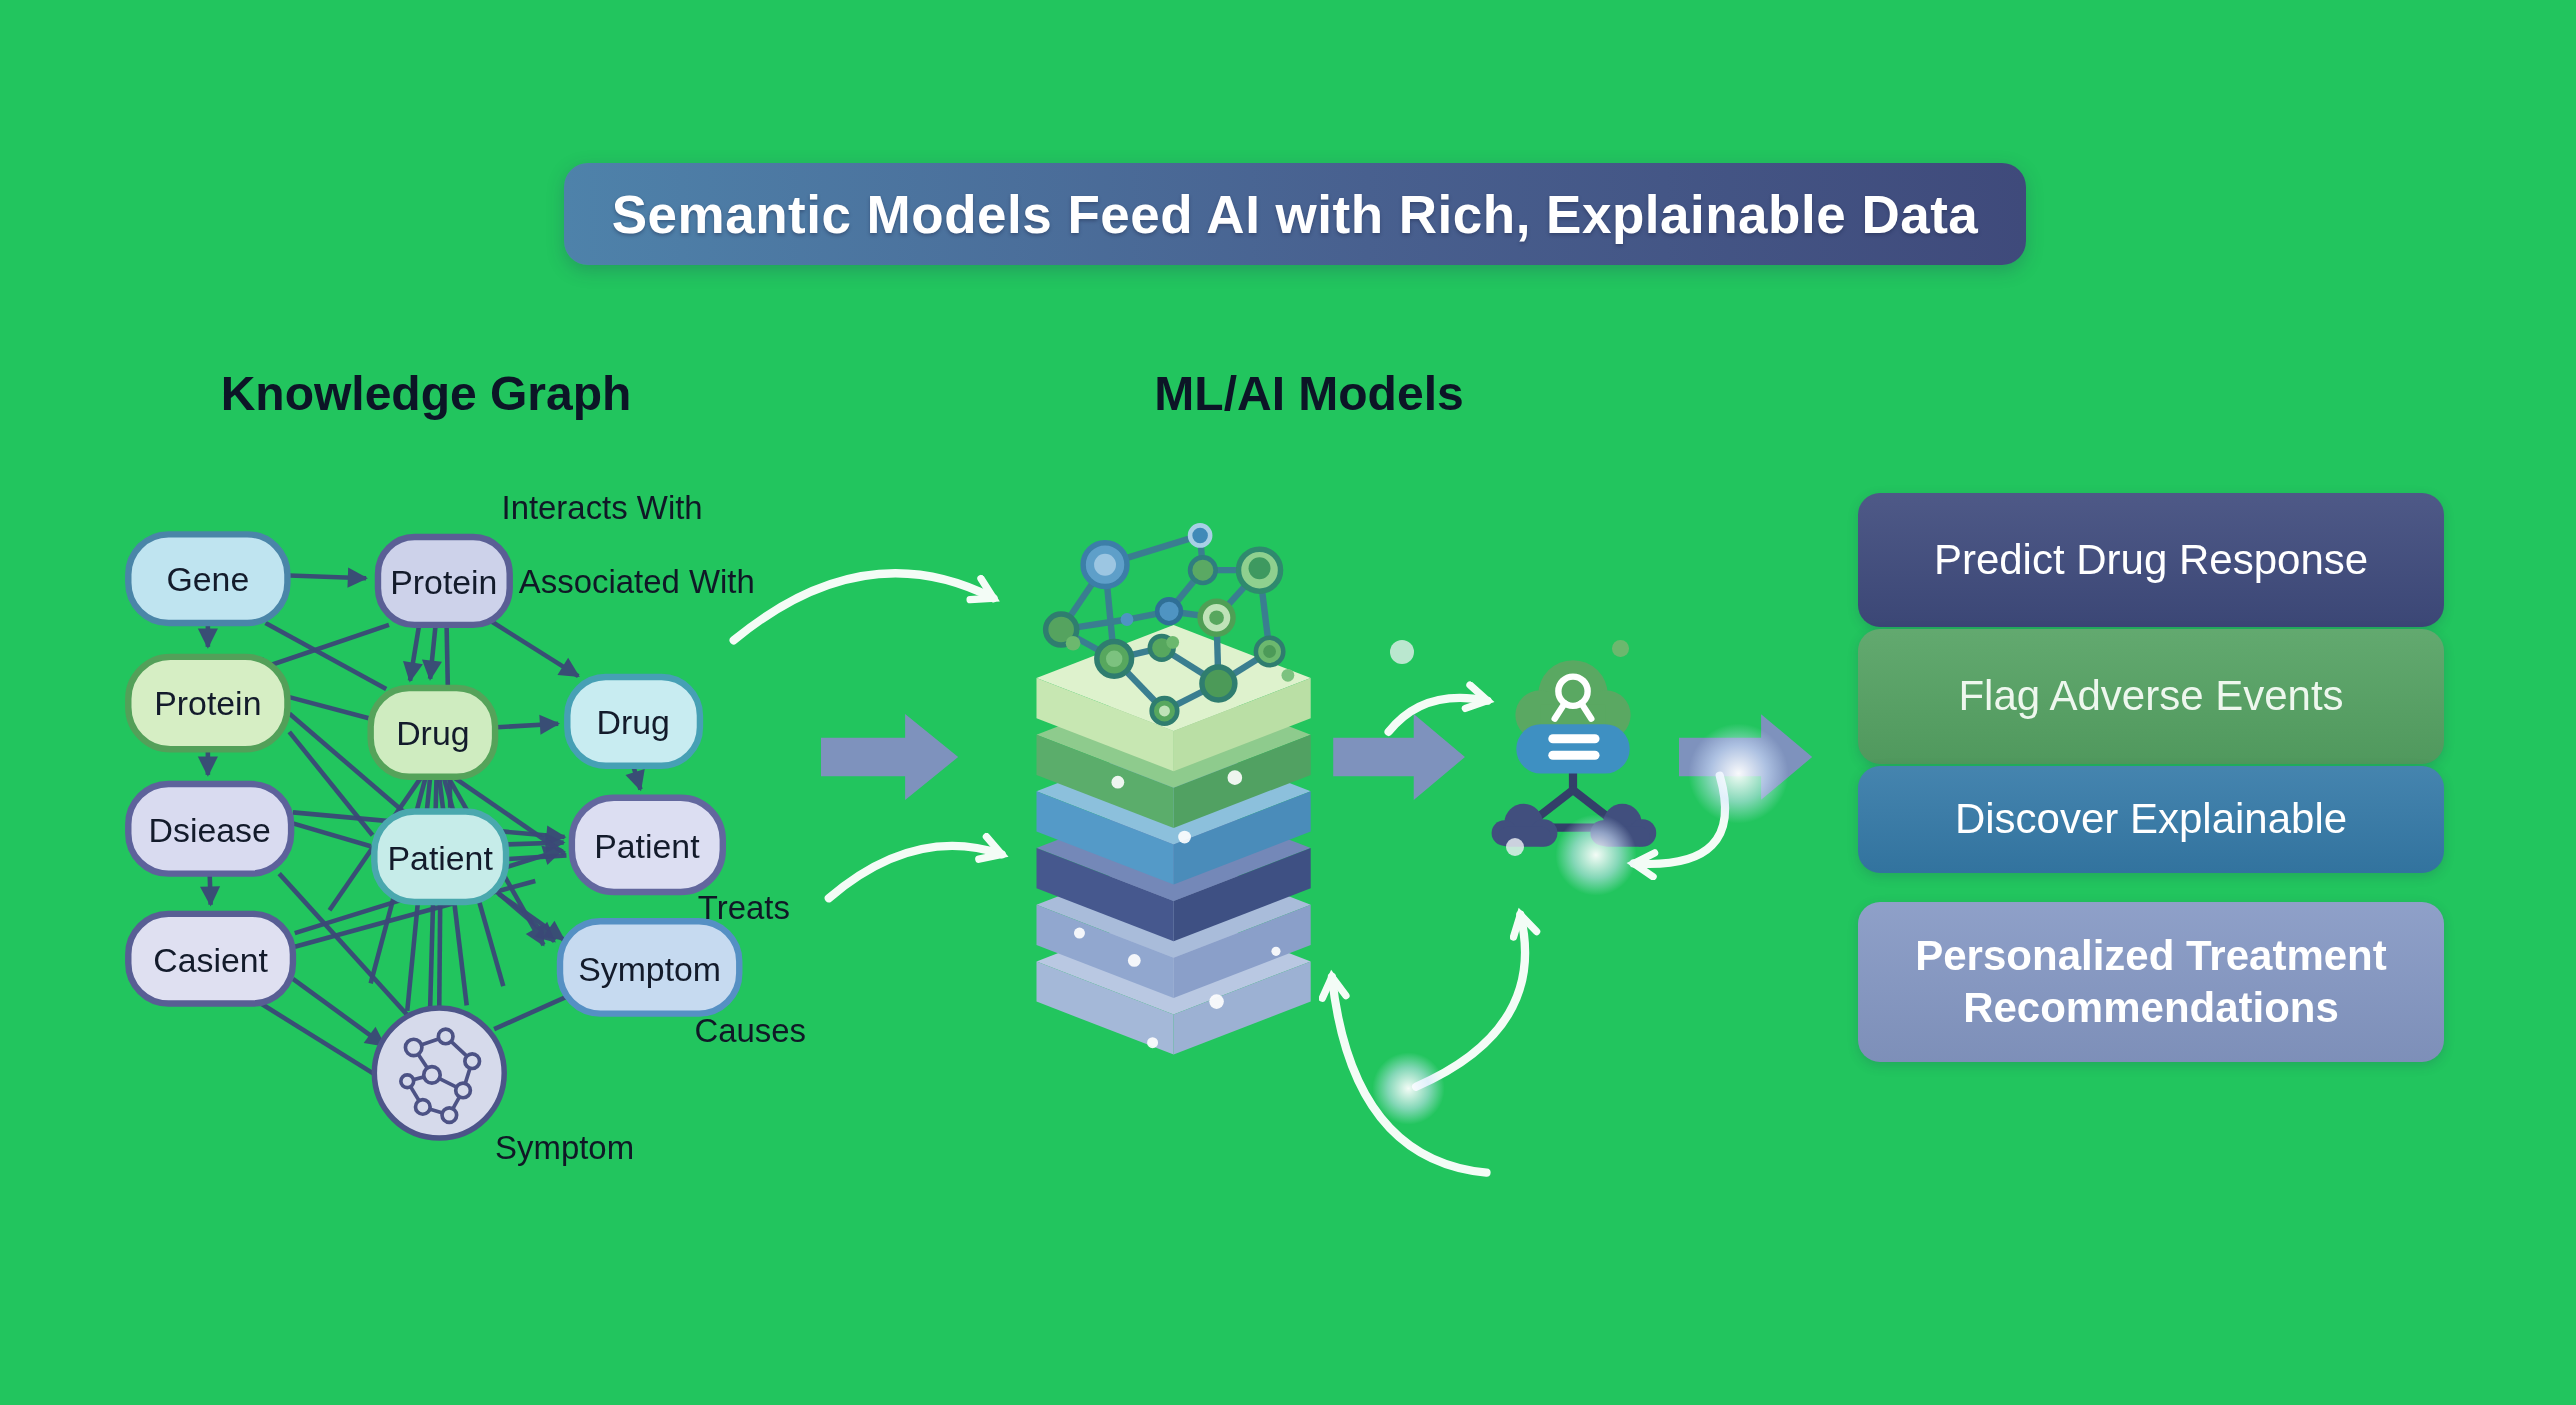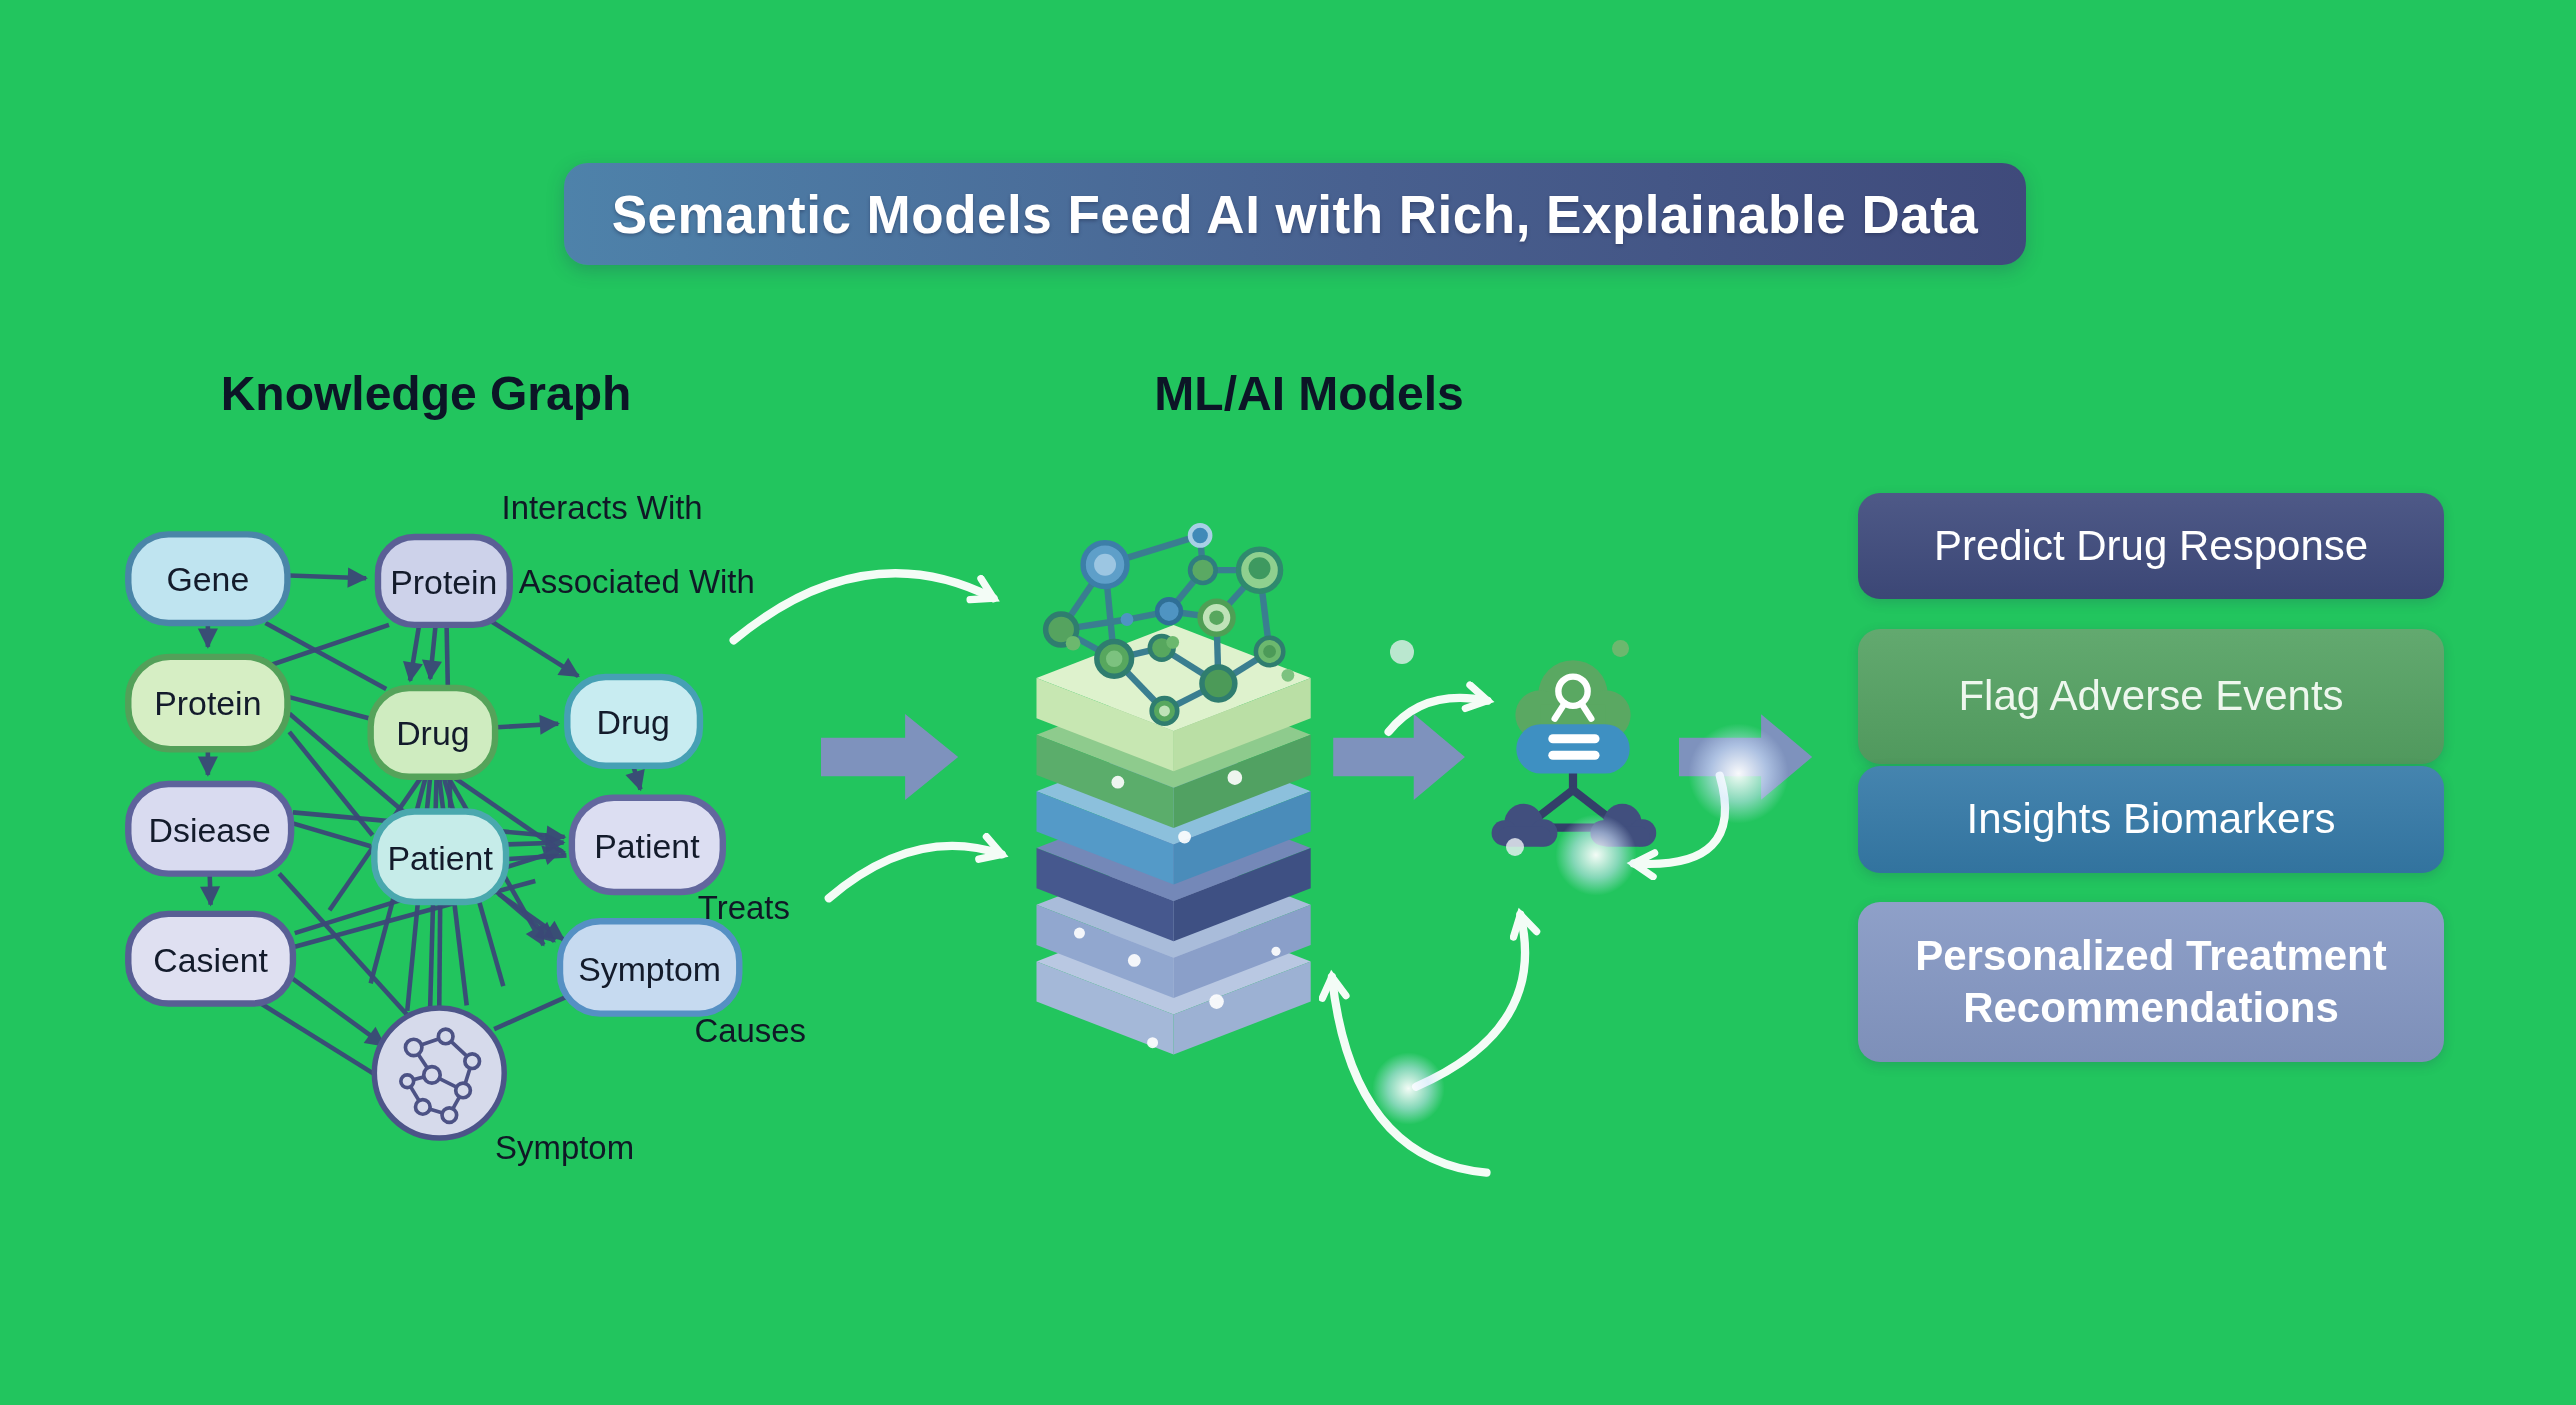--- a/index.html
+++ b/index.html
@@ -26,21 +26,21 @@
     font-size:48px;font-weight:700;color:#0c1526;white-space:nowrap;
   }
   
   .pill{
     position:absolute;left:1858px;width:586px;border-radius:22px;
     display:flex;align-items:center;justify-content:center;text-align:center;
     color:#ffffff;font-size:42px;line-height:1.25;
     background-image:linear-gradient(180deg,rgba(255,255,255,.08),rgba(0,0,0,.06));
     box-shadow:0 3.7px 11px rgba(40,50,90,.18);
   }
-  .pill-1{top:493px;height:106px;background-color:#3f4b7d;}
+  .pill-1{top:493px;height:134px;background-color:#3f4b7d;}
   .pill-2{top:629px;height:135px;background-color:#55a263;color:#eef7ee;}
   .pill-3{top:766px;height:107px;background-color:#357aa8;}
   .pill-4{top:902px;height:160px;background-color:#8598c4;font-weight:bold;}
   .pill span{padding:0 27.4px;}
   
   text{font-family:"Liberation Sans",sans-serif;}
   .node-label{font-size:37px;fill:#131b2b;text-anchor:middle;}
   .edge-label{font-size:36px;fill:#101826;text-anchor:middle;}
   .kg-edge{stroke:#3b4877;stroke-width:5;fill:none;opacity:.95;}
   .mini-net{stroke:#4c5285;stroke-width:4;fill:none;}
@@ -340,20 +340,20 @@
   <div class="glow" style="left:1555px;top:814px;width:82px;height:82px;"></div>
   <div class="glow" style="left:1372px;top:1052px;width:73px;height:73px;"></div>
 
   <div class="pill pill-1">
     <span>Predict Drug Response</span>
   </div>
   <div class="pill pill-2">
     <span>Flag Adverse Events</span>
   </div>
   <div class="pill pill-3">
-    <span>Insights Biomarkers</span>
+    <span>Discover Explainable</span>
   </div>
   <div class="pill pill-4">
     <span>Personalized Treatment Recommendations</span>
   </div>
 
 </div>
 
 
 </body></html>

